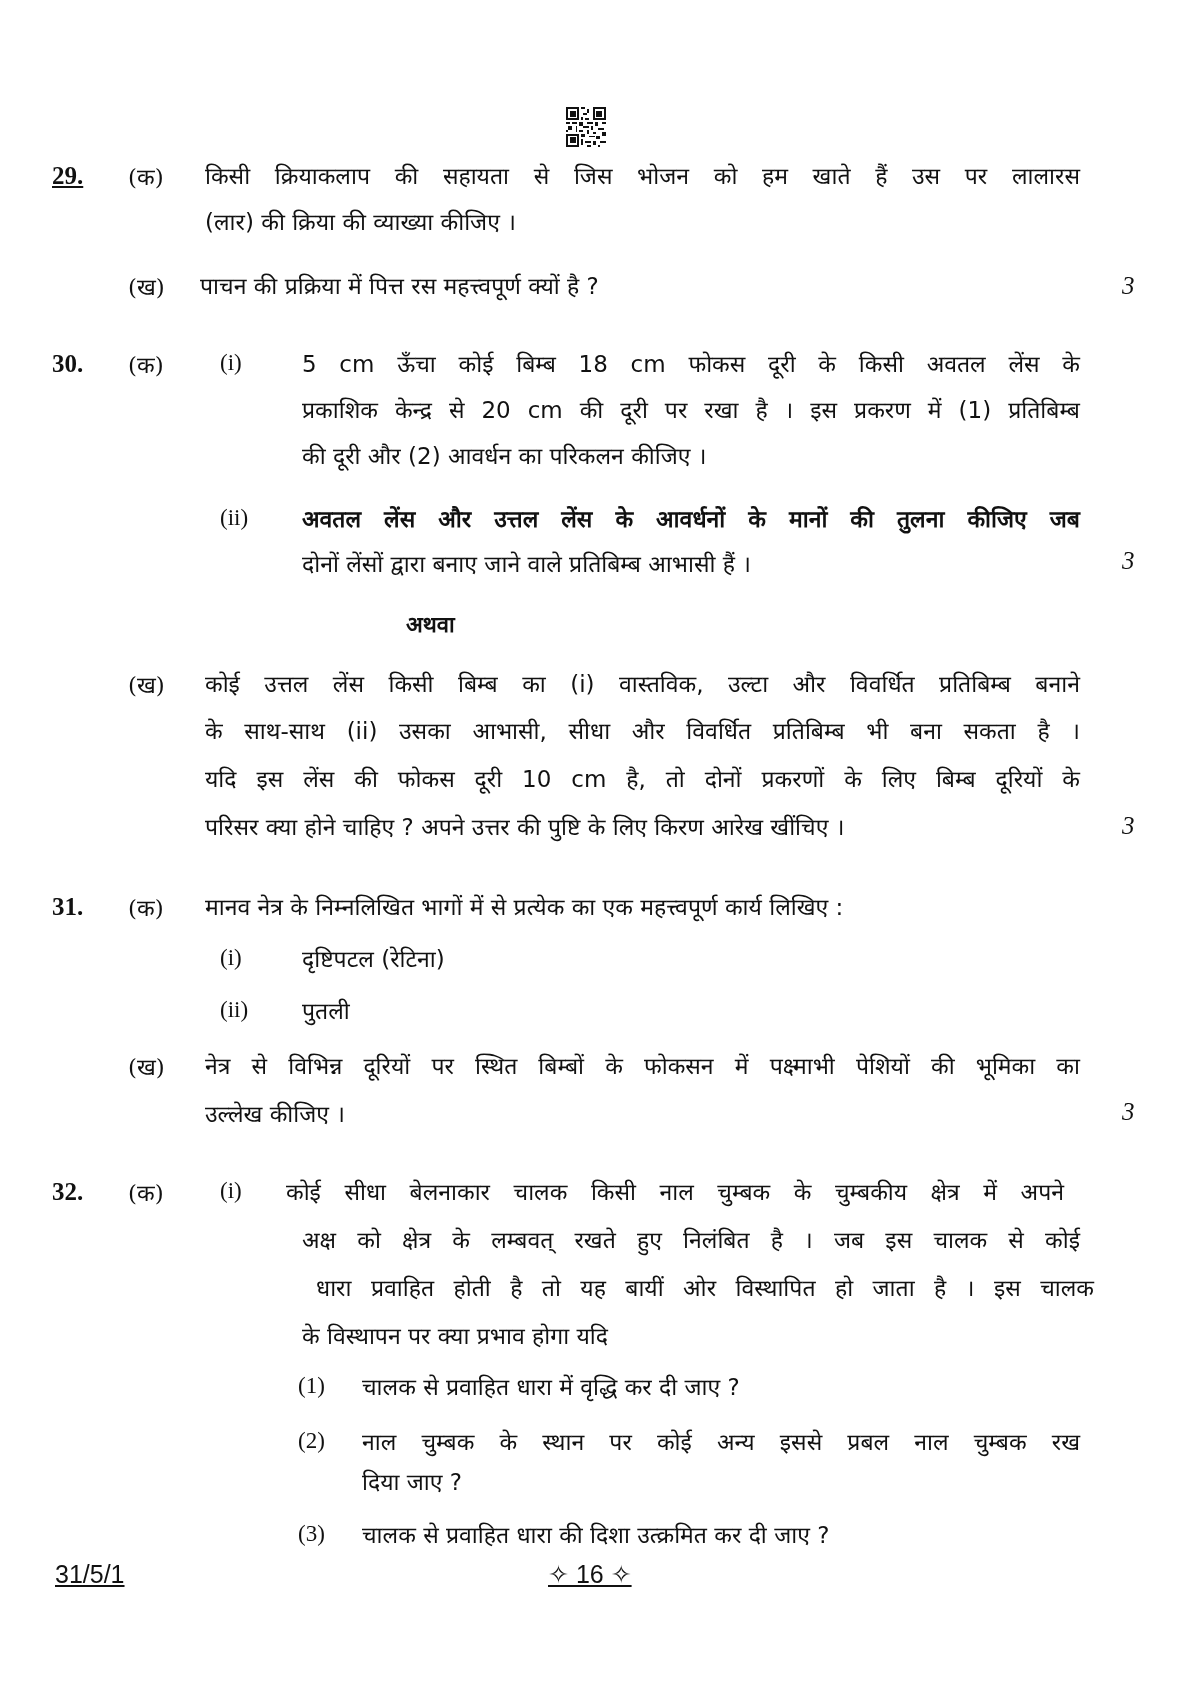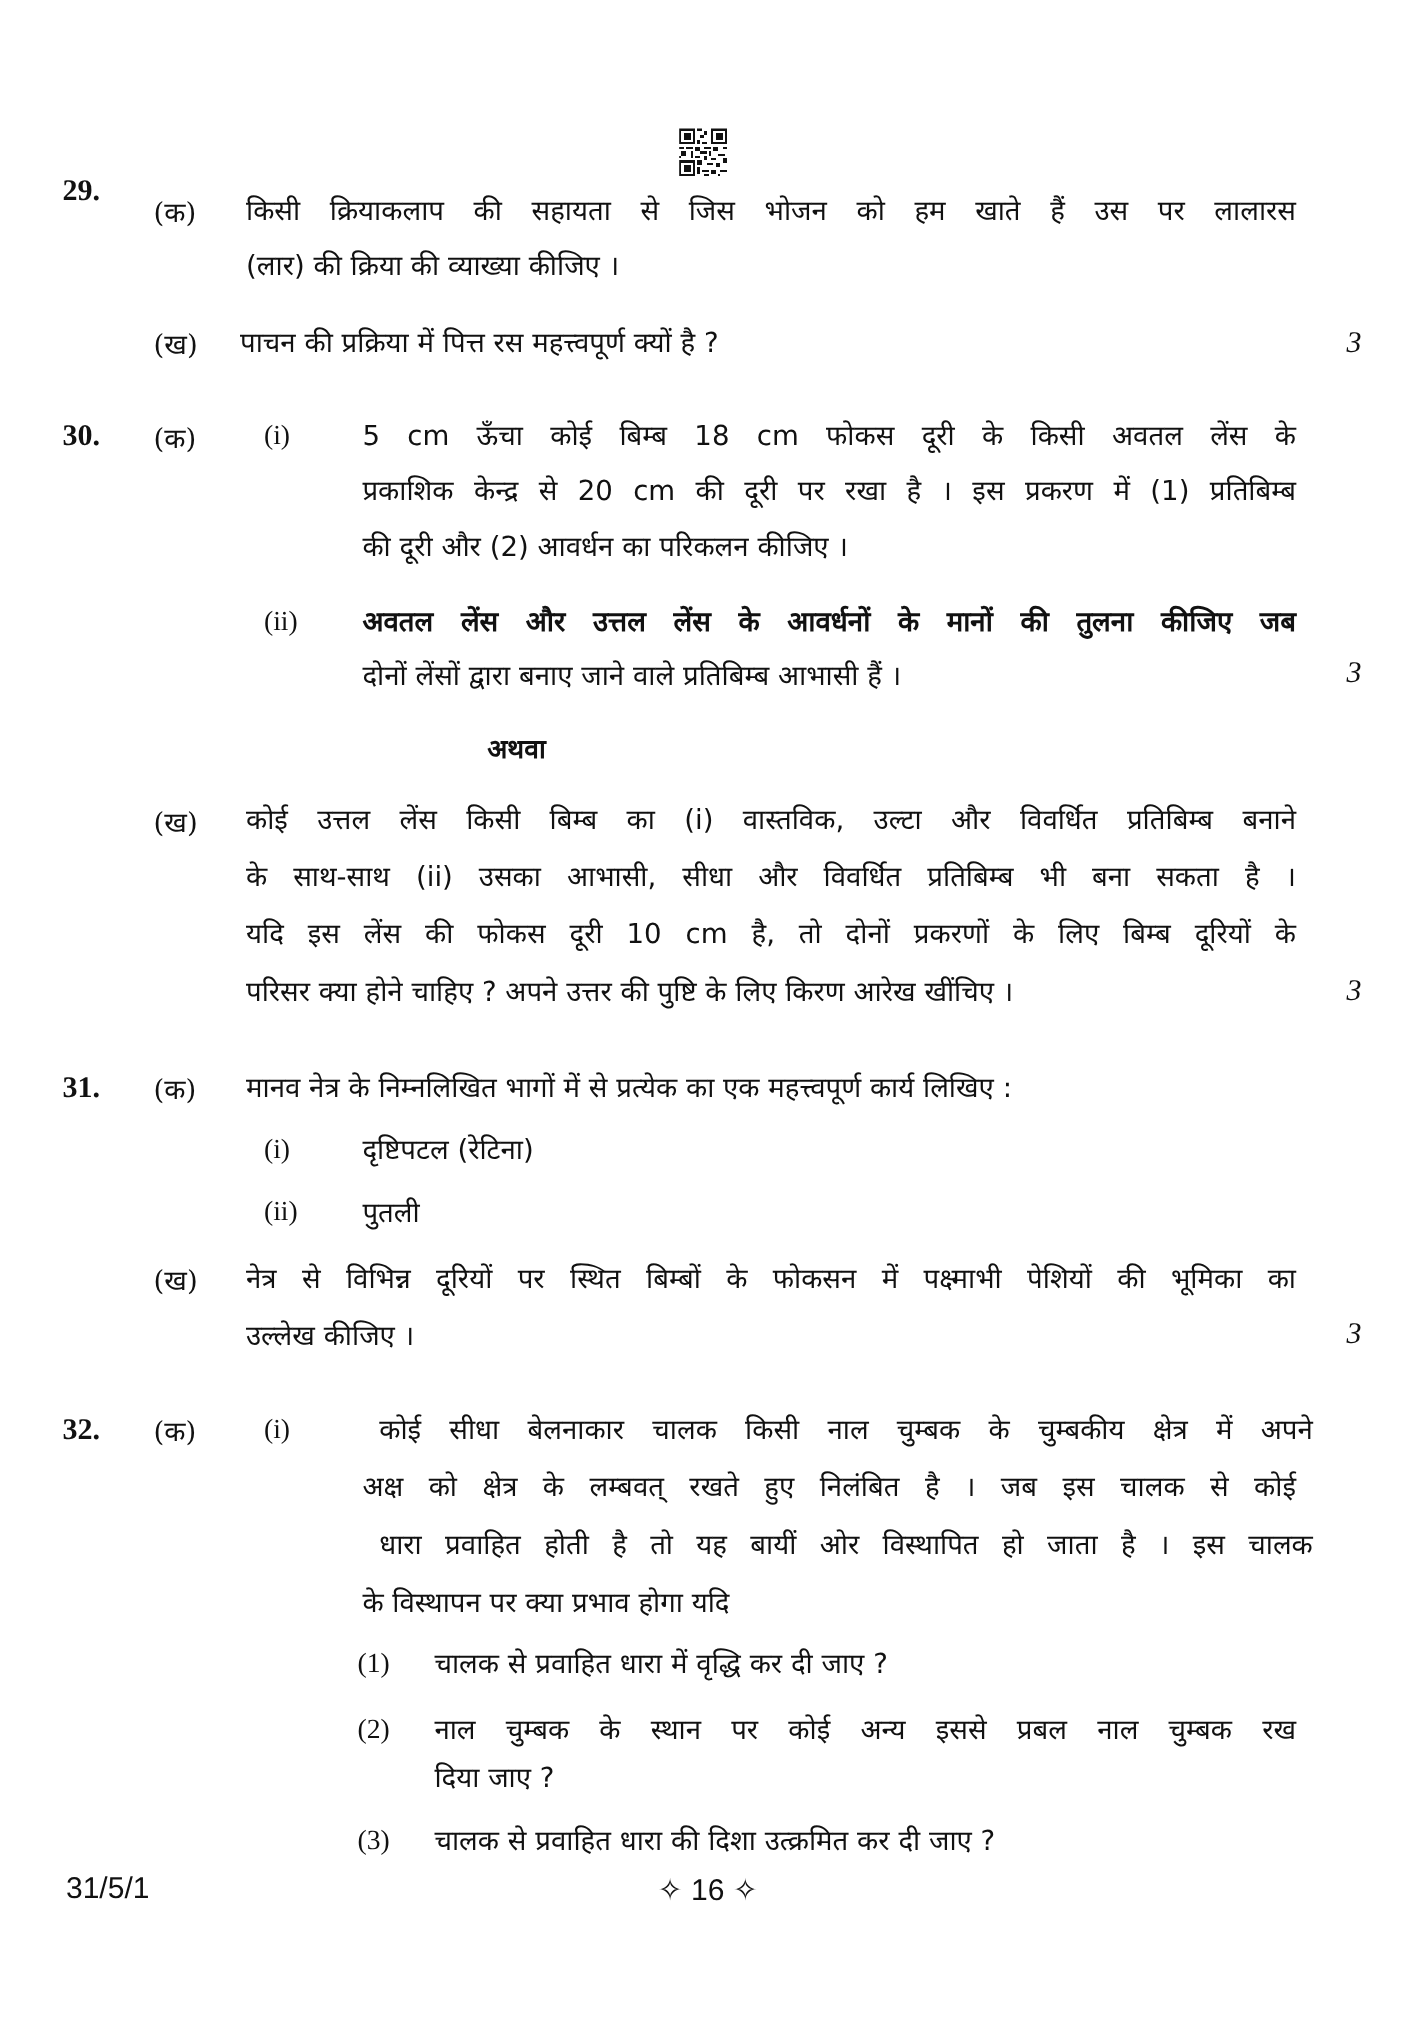--- a/index.html
+++ b/index.html
@@ -5,21 +5,21 @@
   html, body { margin: 0; padding: 0; background: #ffffff; }
   body { width: 1190px; height: 1683px; position: relative; overflow: hidden;
          font-family: "DejaVu Serif", serif; color: #111111; }
   .abs { position: absolute; }
   .qnum { font-family: "Liberation Serif", serif; font-weight: bold; font-size: 25px; }
   .lbl { font-family: "DejaVu Serif", serif; font-size: 23px; }
   .roman { font-family: "Liberation Serif", serif; font-size: 23px; }
   .txt { font-family: "DejaVu Sans", sans-serif; font-size: 23px; line-height: 38px; white-space: nowrap; }
   .justify { text-align: justify; text-align-last: justify; white-space: normal; }
   .marks { font-family: "Liberation Serif", serif; font-style: italic; font-size: 25px; }
-  .footer { font-family: "Liberation Sans", sans-serif; font-size: 25px; }
+  .footer { font-family: "Liberation Sans", sans-serif; font-size: 25px; text-decoration: underline; }
   .qr { position: absolute; left: 566px; top: 107px; width: 40px; height: 40px; }
   .heading { font-family: "DejaVu Sans", sans-serif; font-weight: bold; font-size: 22px; }
 </style>
 </head>
 <body>
 
 <svg class="qr" viewBox="0 0 21 21" shape-rendering="crispEdges">
   <rect x="0" y="0" width="21" height="21" fill="#fff"></rect>
   <g fill="#111">
     <rect x="0" y="0" width="7" height="7"></rect>
@@ -57,21 +57,21 @@
       <rect x="16" y="15" width="2" height="2"></rect>
     <rect x="8" y="17" width="1" height="3"></rect>
       <rect x="10" y="18" width="3" height="1"></rect>
       <rect x="14" y="18" width="2" height="2"></rect>
     <rect x="18" y="18" width="3" height="1"></rect>
       <rect x="11" y="20" width="2" height="1"></rect>
       <rect x="17" y="20" width="1" height="1"></rect>
   </g>
 </svg>
 
-<div class="abs qnum" style="left:52px;top:146px;">29.</div>
+<div class="abs qnum" style="left:52px;top:162px;text-decoration:underline;">29.</div>
 <div class="abs lbl" style="left:128px;top:160px;">(क)</div>
 <div class="abs txt justify" style="left:205px;top:157px;width:875px;">किसी क्रियाकलाप की सहायता से जिस भोजन को हम खाते हैं उस पर लालारस</div>
 <div class="abs txt" style="left:205px;top:203px;">(लार) की क्रिया की व्याख्या कीजिए ।</div>
 
 <div class="abs lbl" style="left:128px;top:270px;">(ख)</div>
 <div class="abs txt" style="left:200px;top:267px;">पाचन की प्रक्रिया में पित्त रस महत्त्वपूर्ण क्यों है ?</div>
 <div class="abs marks" style="left:1122px;top:272px;">3</div>
 
 <div class="abs qnum" style="left:52px;top:350px;">30.</div>
 <div class="abs lbl" style="left:128px;top:348px;">(क)</div>
@@ -104,21 +104,21 @@
 <div class="abs txt" style="left:302px;top:992px;">पुतली</div>
 
 <div class="abs lbl" style="left:128px;top:1050px;">(ख)</div>
 <div class="abs txt justify" style="left:205px;top:1047px;width:875px;">नेत्र से विभिन्न दूरियों पर स्थित बिम्बों के फोकसन में पक्ष्माभी पेशियों की भूमिका का</div>
 <div class="abs txt" style="left:205px;top:1095px;">उल्लेख कीजिए ।</div>
 <div class="abs marks" style="left:1122px;top:1098px;">3</div>
 
 <div class="abs qnum" style="left:52px;top:1178px;">32.</div>
 <div class="abs lbl" style="left:128px;top:1176px;">(क)</div>
 <div class="abs roman" style="left:220px;top:1178px;">(i)</div>
-<div class="abs txt justify" style="left:316px;top:1173px;width:778px;">कोई सीधा बेलनाकार चालक किसी नाल चुम्बक के चुम्बकीय क्षेत्र में अपने</div>
+<div class="abs txt justify" style="left:286px;top:1173px;width:778px;">कोई सीधा बेलनाकार चालक किसी नाल चुम्बक के चुम्बकीय क्षेत्र में अपने</div>
 <div class="abs txt justify" style="left:302px;top:1221px;width:778px;">अक्ष को क्षेत्र के लम्बवत् रखते हुए निलंबित है । जब इस चालक से कोई</div>
 <div class="abs txt justify" style="left:302px;top:1269px;width:778px;margin-left:14px;">धारा प्रवाहित होती है तो यह बायीं ओर विस्थापित हो जाता है । इस चालक</div>
 <div class="abs txt" style="left:302px;top:1317px;">के विस्थापन पर क्या प्रभाव होगा यदि</div>
 
 <div class="abs roman" style="left:298px;top:1373px;">(1)</div>
 <div class="abs txt" style="left:362px;top:1368px;">चालक से प्रवाहित धारा में वृद्धि कर दी जाए ?</div>
 
 <div class="abs roman" style="left:298px;top:1428px;">(2)</div>
 <div class="abs txt justify" style="left:362px;top:1423px;width:718px;">नाल चुम्बक के स्थान पर कोई अन्य इससे प्रबल नाल चुम्बक रख</div>
 <div class="abs txt" style="left:362px;top:1463px;">दिया जाए ?</div>

